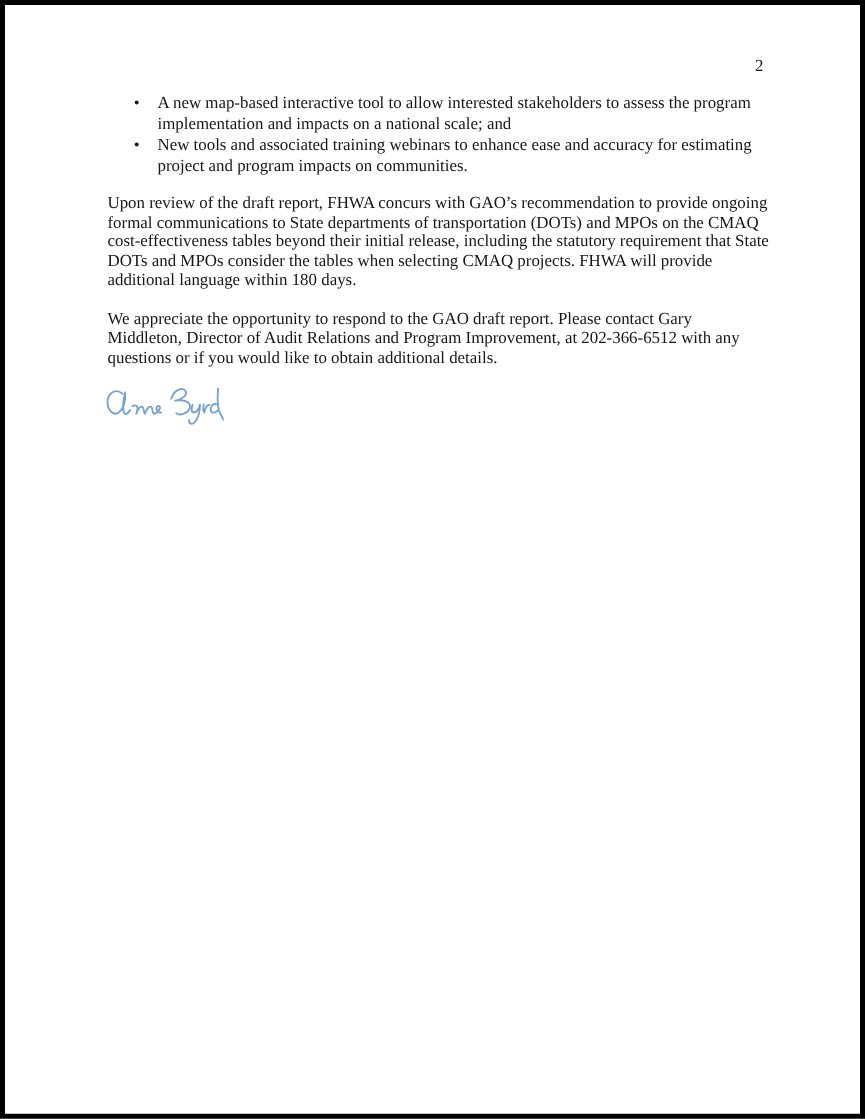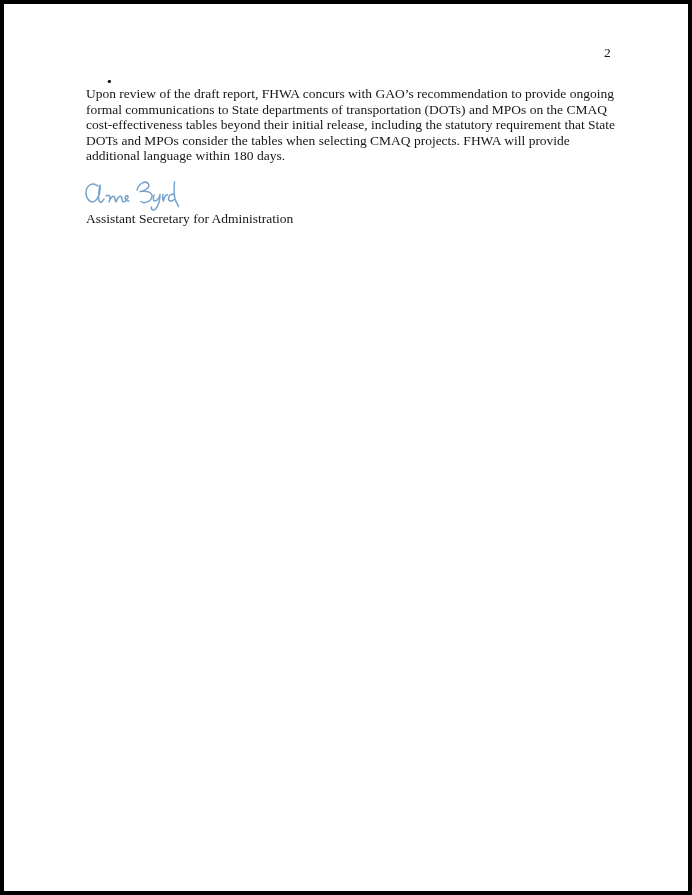--- a/index.html
+++ b/index.html
@@ -79,41 +79,43 @@
 
 <div class="page">
 
   <div class="page-number">2</div>
 
   <div class="content">
 
     <ul class="bullet-list">
       <li>
         <span class="bullet">•</span>
+        <span>A new map-based interactive tool to allow interested stakeholders to assess the program implementation and impacts on a national scale; and</span>
       </li>
       <li>
         <span class="bullet">•</span>
+        <span>New tools and associated training webinars to enhance ease and accuracy for estimating project and program impacts on communities.</span>
       </li>
     </ul>
 
     <p>Upon review of the draft report, FHWA concurs with GAO’s recommendation to provide ongoing formal communications to State departments of transportation (DOTs) and MPOs on the CMAQ cost-effectiveness tables beyond their initial release, including the statutory requirement that State DOTs and MPOs consider the tables when selecting CMAQ projects. FHWA will provide additional language within 180 days.</p>
 
+    <p>We appreciate the opportunity to respond to the GAO draft report.  Please contact Gary Middleton, Director of Audit Relations and Program Improvement, at 202-366-6512 with any questions or if you would like to obtain additional details.</p>
 
 
     <div class="signature-wrap">
       <svg width="96" height="34" viewBox="0 0 96 34" role="img" aria-label="Anne Byrd">
         <g class="sig-ink" stroke="#76a3ce">
           <path d="M15,7 C9,2 3,7 3,14 C3,20 8,25 12,22 C16,19 18,11 17,6 C16,12 14,20 17,23 C18,24 20,22 21,20"></path>
           <path d="M23,17 C25,15.5 27,16.5 27,18.5 C27,20.5 26,23 26,23 C27,20 29,16.5 31,17.5 C32.5,18.3 31.5,22 33,23 C34,20 36,16.5 38,17.5 C39.5,18.3 38.5,22 40,23 C42,23 44,20.5 45,18.5 C45.5,16.8 43.5,16 42.5,17.5 C41.5,19.5 43,22.5 46,22"></path>
           <path d="M54,11 C56,4 63,1 65.5,5 C67.5,9 60,12.5 57,12.5 C63,11.5 69,13 69,17 C69,21.5 62,25.5 58,22.5"></path>
           <path d="M71,16 C70,19 70,22 72,22 C74.5,22 76.5,18.5 77,15.5 C77,20 76,26 72.5,30 C70.5,32.2 67.5,30.5 68.5,28"></path>
           <path d="M80,15.5 C79.5,18 79.5,21 80.5,22 C81,19 82,16 84.5,15.8"></path>
           <path d="M91,15.5 C88,14.5 85.5,16.5 85.5,19.5 C85.5,22.5 89,23 91,20.5"></path>
           <path d="M91.5,3 C91,9 91,16 92,20 C93,23.5 95,26 96,28"></path>
         </g>
       </svg>
     </div>
 
 
-    <p class="signer-title">Assistant Secretary for Administration</p>
 
   </div>
 </div>
 
 </body></html>

